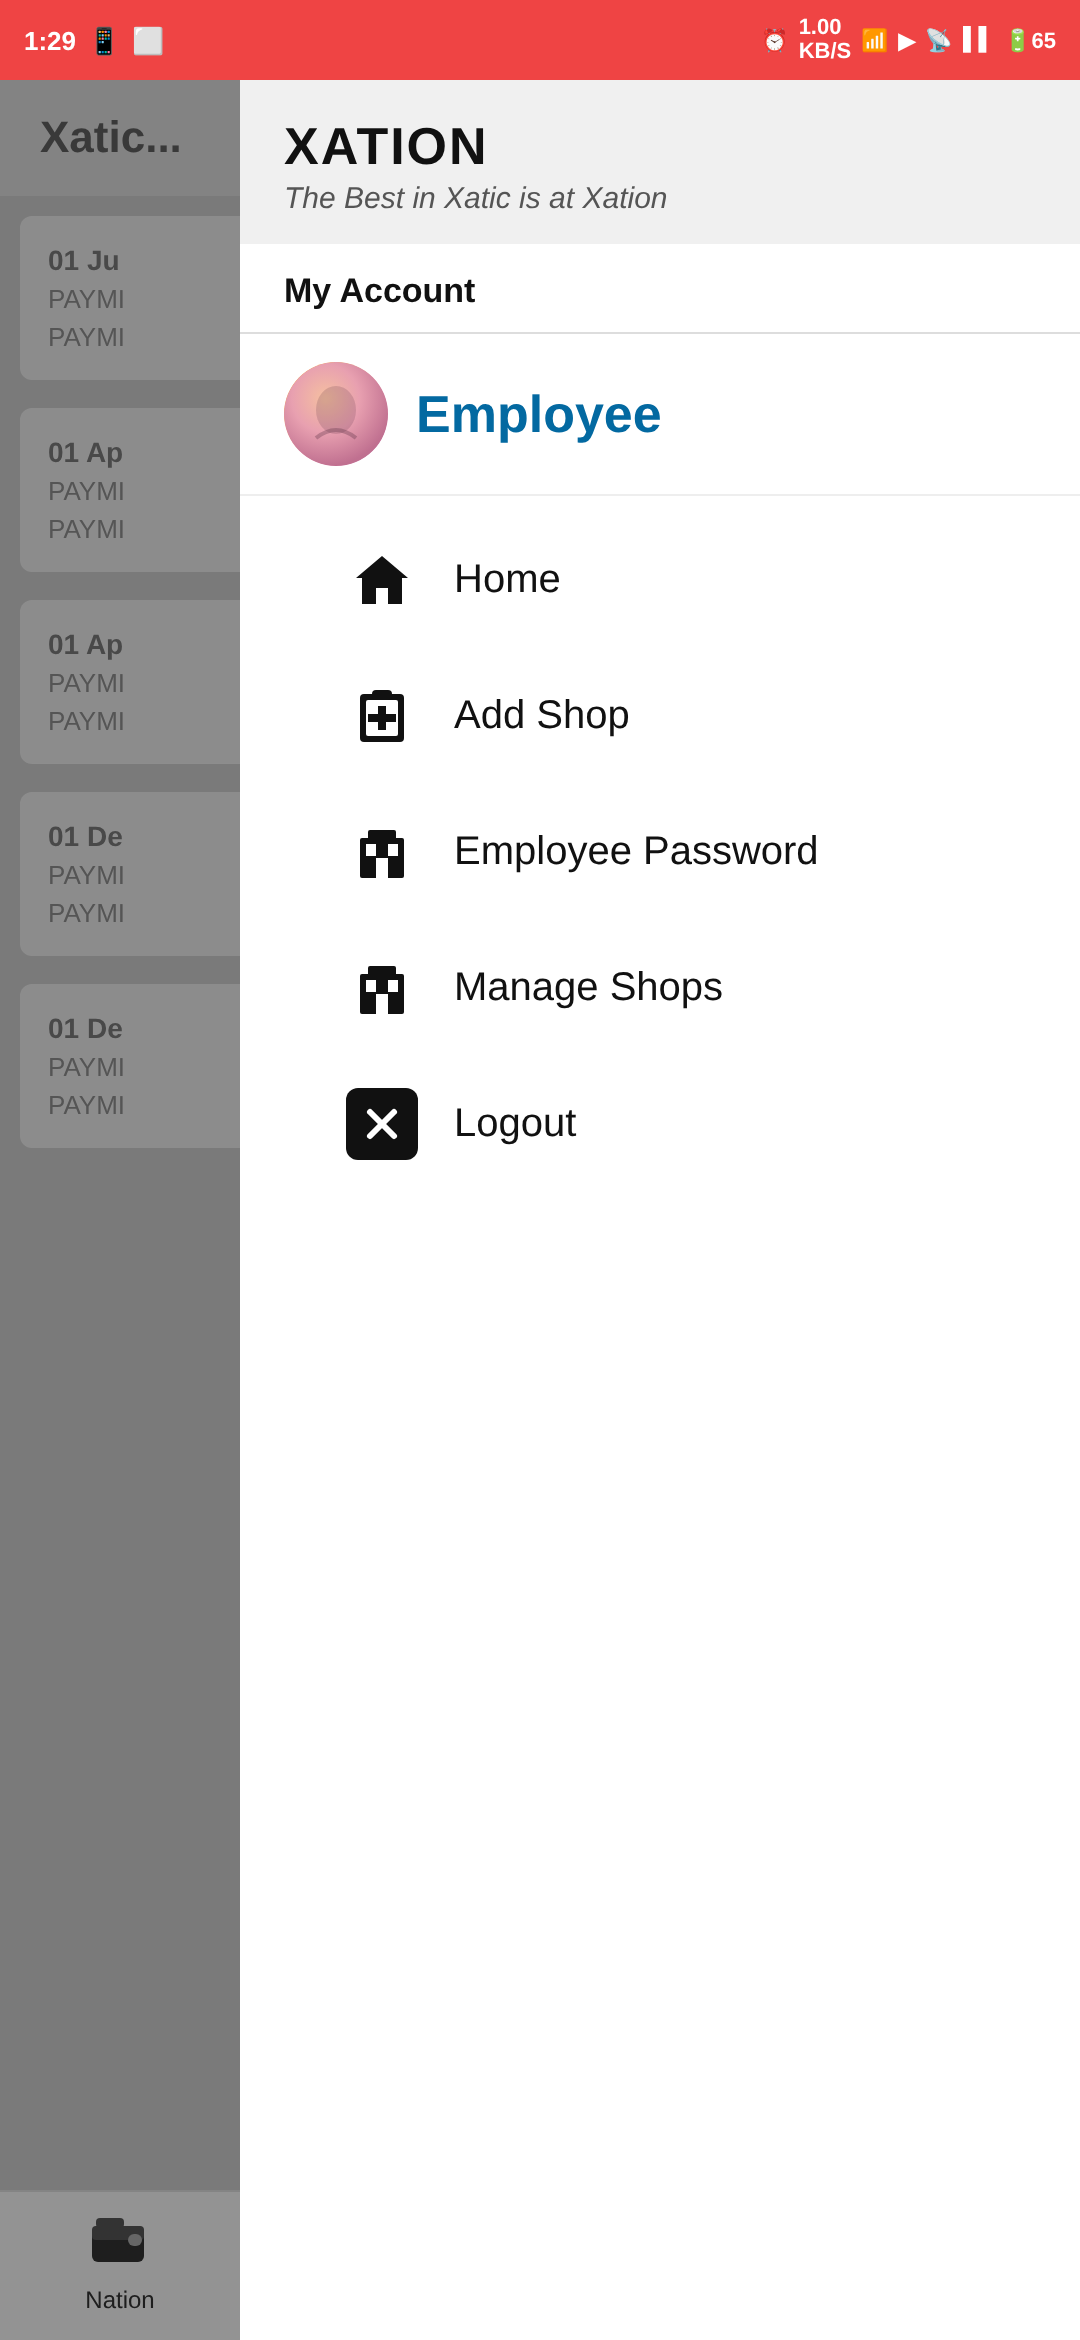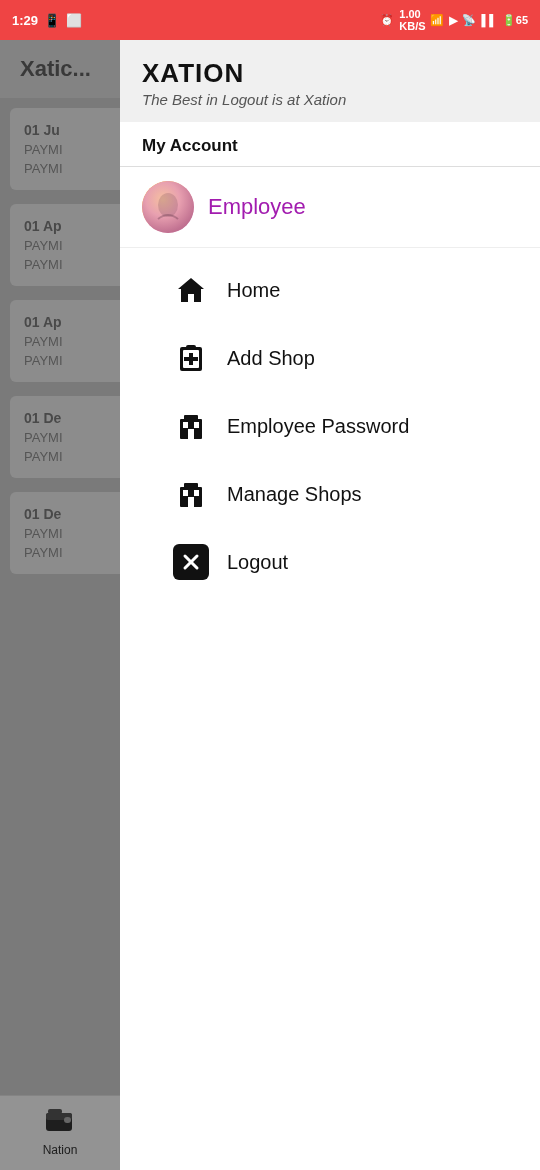--- a/index.html
+++ b/index.html
@@ -154,23 +154,23 @@
       height: 52px;
       border-radius: 50%;
       overflow: hidden;
       background: linear-gradient(135deg, #f5a623, #e8a0b0, #c97bb0);
       display: flex;
       align-items: center;
       justify-content: center;
       font-size: 22px;
     }
     .user-name {
-      font-size: 22px;
-      font-weight: normal;
-      color: #a21caf;
+      font-size: 26px;
+      font-weight: bold;
+      color: #0369a1;
     }
 
     
     .menu-list {
       flex: 1;
       padding: 8px 0;
     }
     .menu-item {
       display: flex;
       align-items: center;
@@ -277,21 +277,21 @@
   </span>
   <span class="wallet-label">Nation</span>
 </div>
 
 <div class="drawer-overlay"></div>
 
 <div class="drawer">
 
   <div class="drawer-header">
     <div class="drawer-brand">XATION</div>
-    <div class="drawer-tagline">The Best in Logout is at Xation</div>
+    <div class="drawer-tagline">The Best in Xatic is at Xation</div>
   </div>
 
   <div class="drawer-section-title">My Account</div>
 
   <div class="user-row">
     <div class="user-avatar">
 
       <svg width="52" height="52" viewBox="0 0 52 52">
         <defs>
           <radialGradient id="av" cx="40%" cy="35%" r="65%">

